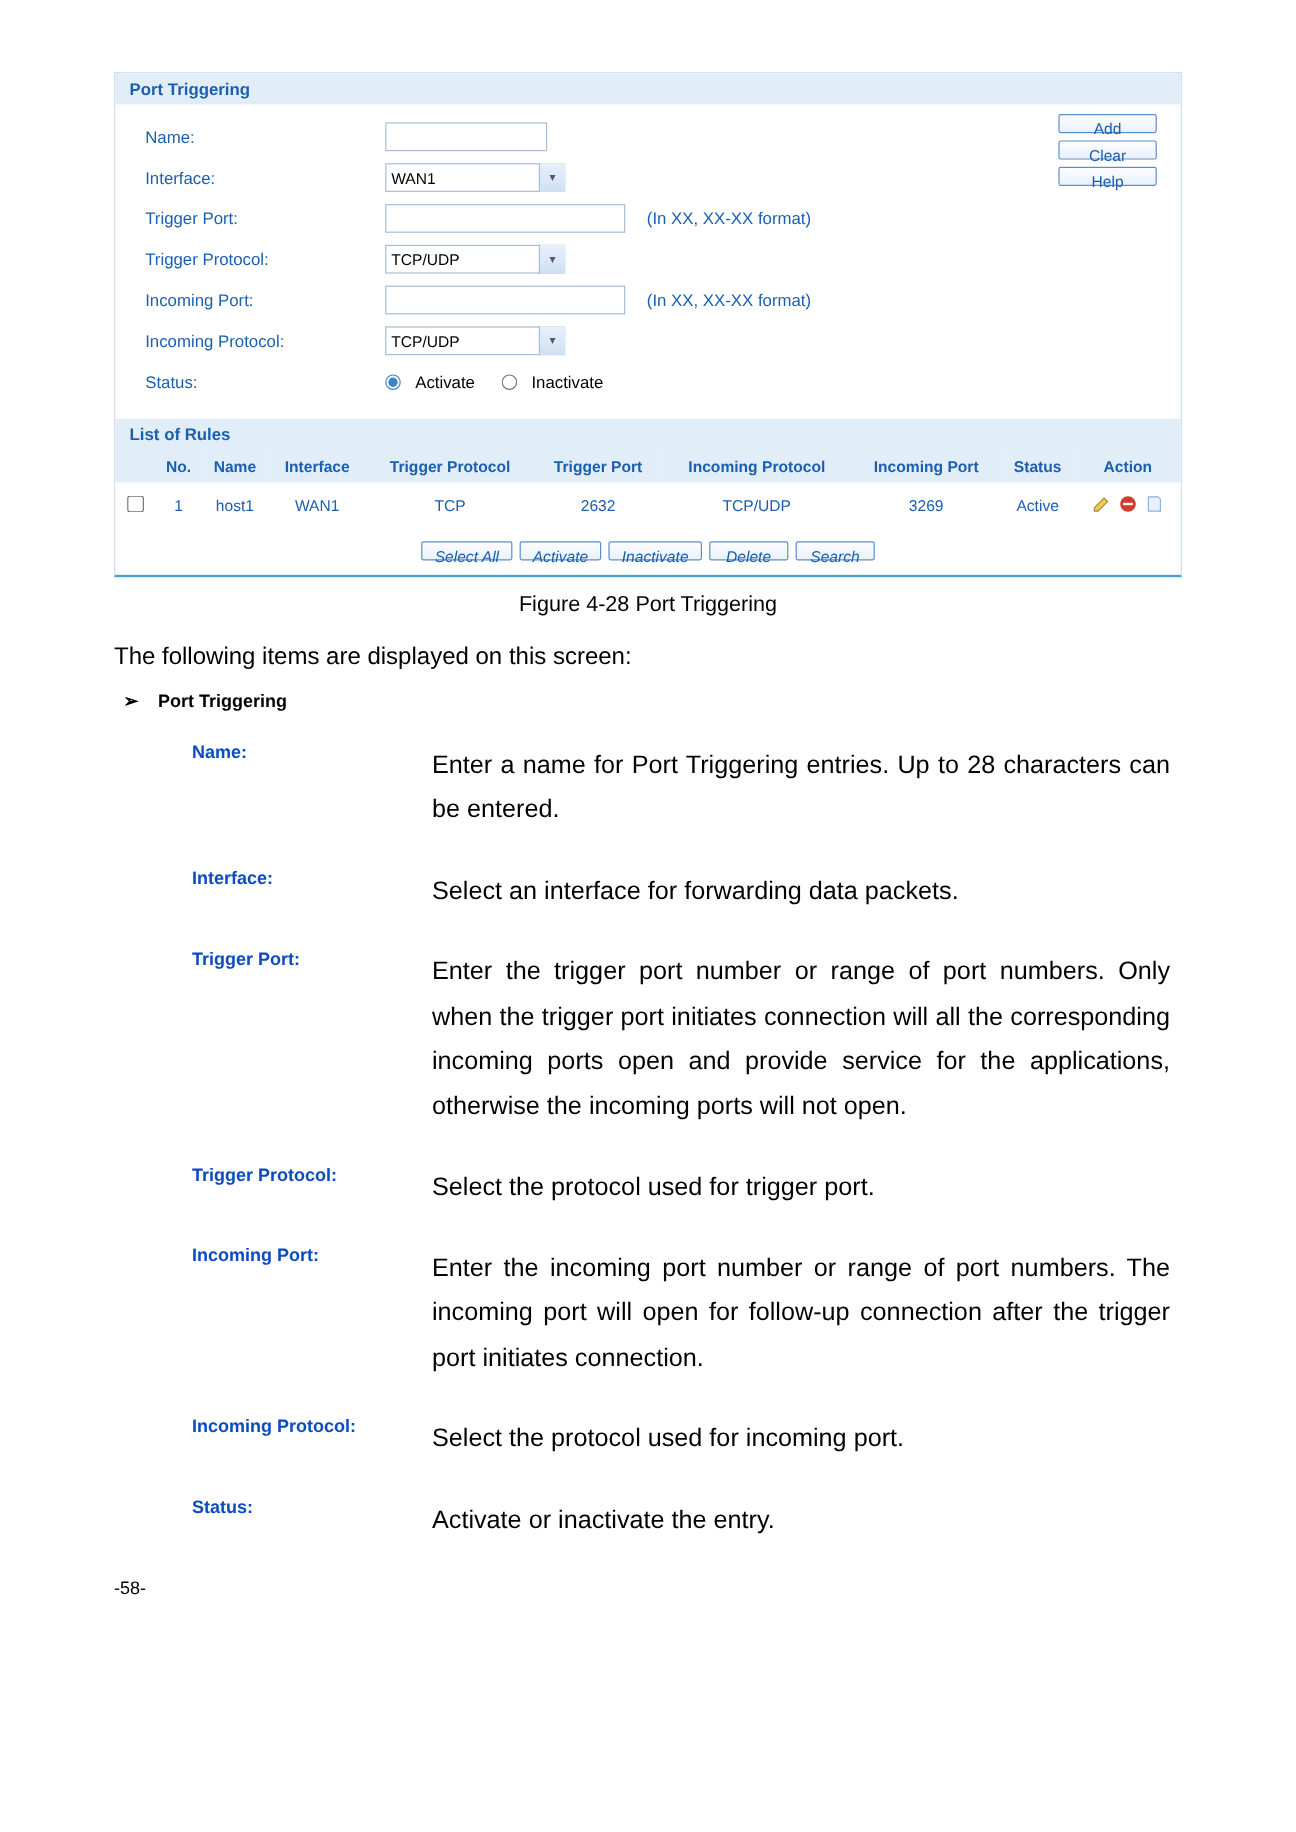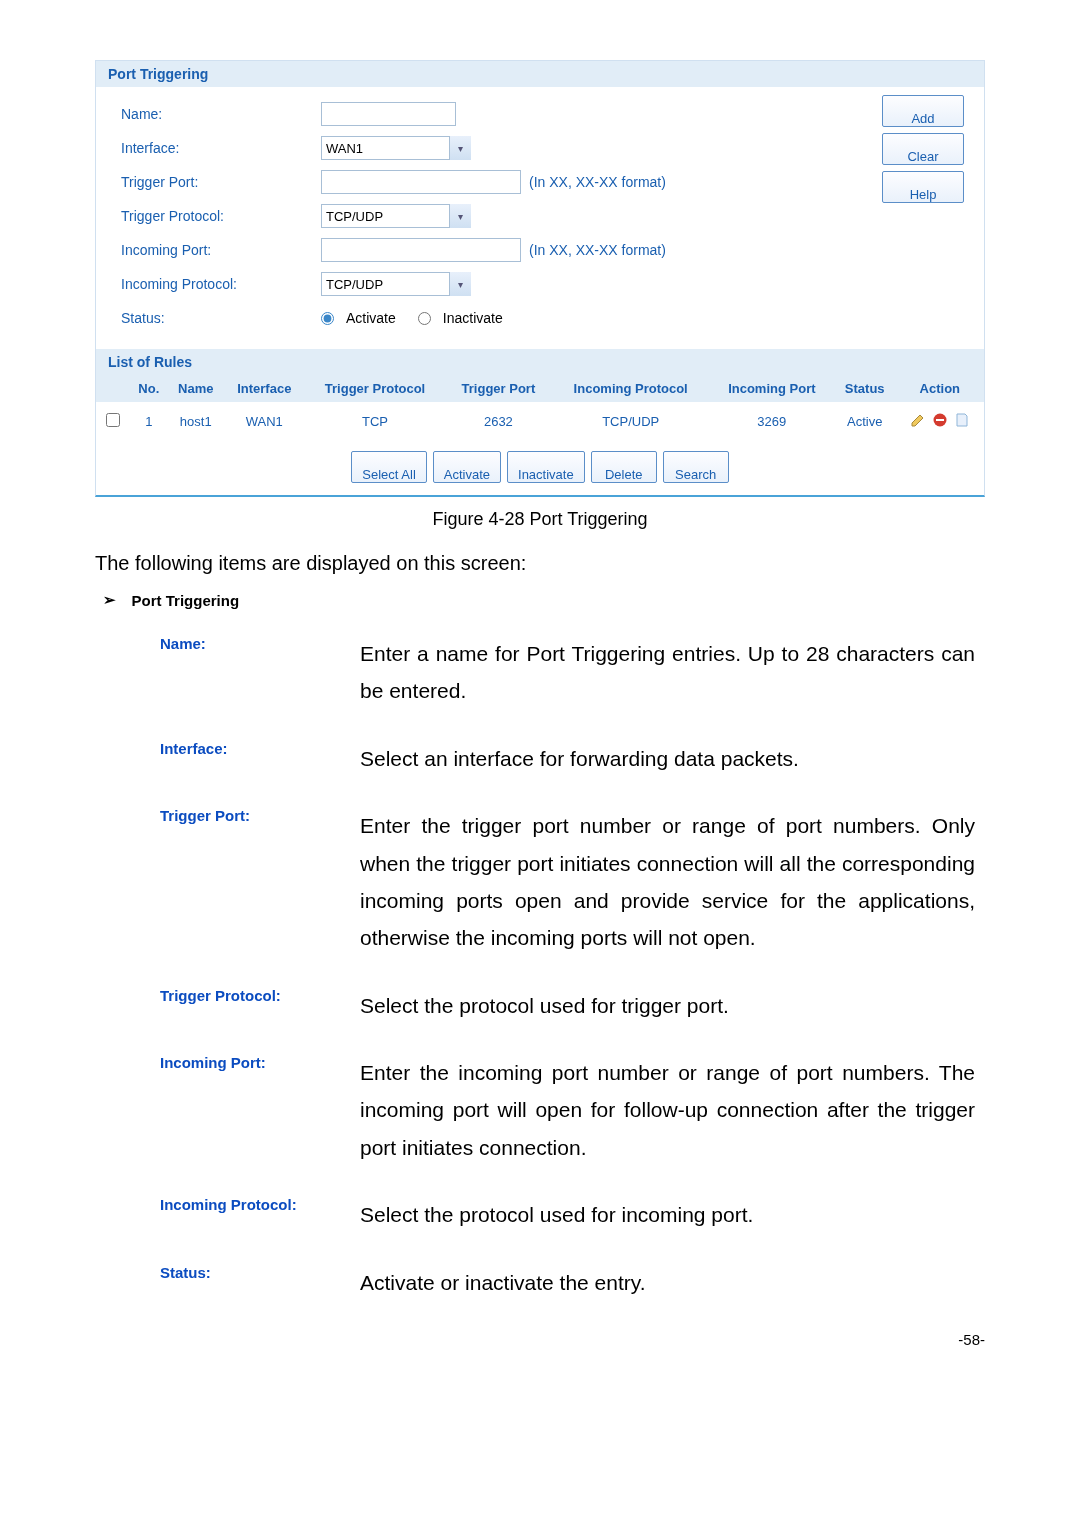--- a/index.html
+++ b/index.html
@@ -63,41 +63,41 @@
       padding: 0 4px;
     }
     .sel-wrap { position: relative; display: inline-block; }
     .sel-arrow {
       position: absolute; right: 0; top: 0; height: 24px; width: 22px;
       border-left: 1px solid #a8bfd6;
       background: linear-gradient(#e8f0fb,#cfe0f2);
       display: flex; align-items: center; justify-content: center;
       color: #557; font-size: 10px; pointer-events: none;
     }
-    .hint { color: #1a5fb0; }
+    .hint { color: #1a5fb0; margin-left: 10px; }
     .side-buttons {
       position: absolute;
       right: 20px;
       top: 8px;
       display: flex;
       flex-direction: column;
       gap: 6px;
     }
     .btn {
       border: 1px solid #5b8ec8;
       background: linear-gradient(#fdfdff,#e9f1fb);
       color: #1a5fb0;
       height: 16px;
       min-width: 82px;
-      padding: 15px 10px;
+      padding: 4px 10px;
       font-size: 13px;
       cursor: pointer;
       border-radius: 2px;
     }
-    .btn.small { min-width: 66px; }
+    .btn.small { min-width: 66px; font-style: italic; }
     .radio-label { color:#000; margin-left:4px; margin-right:14px; }
     .rules-table {
       width: 100%;
       border-collapse: collapse;
       font-size: 13px;
     }
     .rules-table th {
       background: #e1edf7;
       color: #1a5fb0;
       font-weight: bold;
@@ -122,21 +122,21 @@
       margin-top: 12px;
       margin-bottom: 22px;
       font-size: 18px;
     }
     .body-text { font-size: 20px; margin-bottom: 16px; }
     .bullet-line { display: flex; align-items: center; gap: 16px; font-weight: bold; margin-bottom: 26px; padding-left: 8px; }
     .defs { padding-left: 65px; padding-right: 10px; }
     .def-row { display: flex; margin-bottom: 30px; }
     .def-term { width: 200px; flex: 0 0 200px; color: #0b4cc0; font-weight: bold; font-size: 15px; }
     .def-desc { flex: 1; line-height: 1.78; text-align: justify; font-size: 21px; }
-    .page-num { text-align: right; font-size: 15px; }
+    .page-num { text-align: left; font-size: 15px; }
     input[type="radio"] { accent-color: #3a86c8; }
     input[type="checkbox"] { width:14px; height:14px; }
   </style>
 </head>
 <body>
 
 <div class="ui-panel">
   <div class="section-title">Port Triggering</div>
   <div class="form-area">
     <div class="side-buttons">

